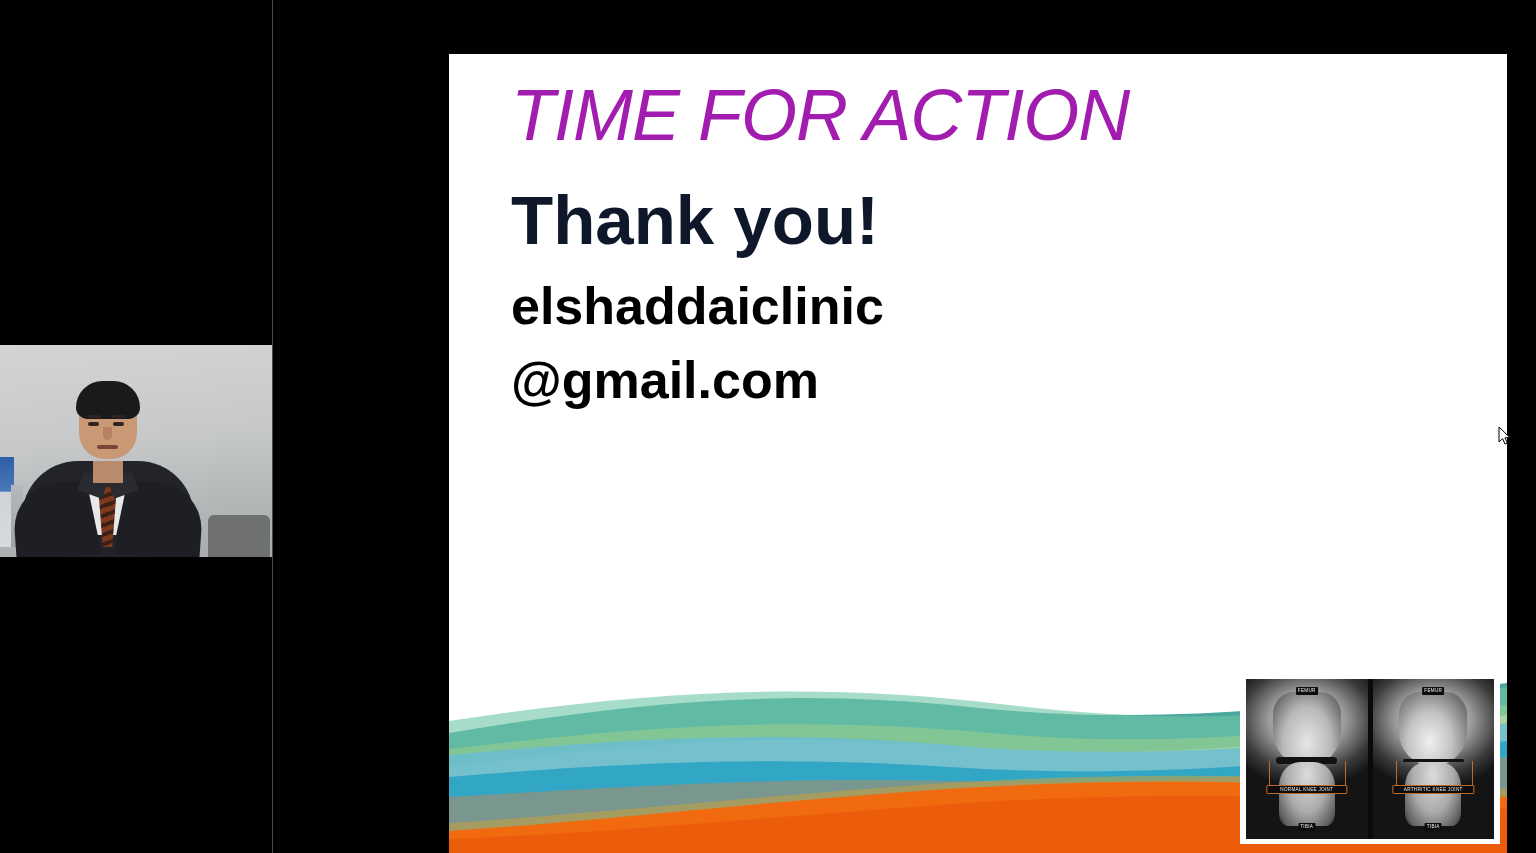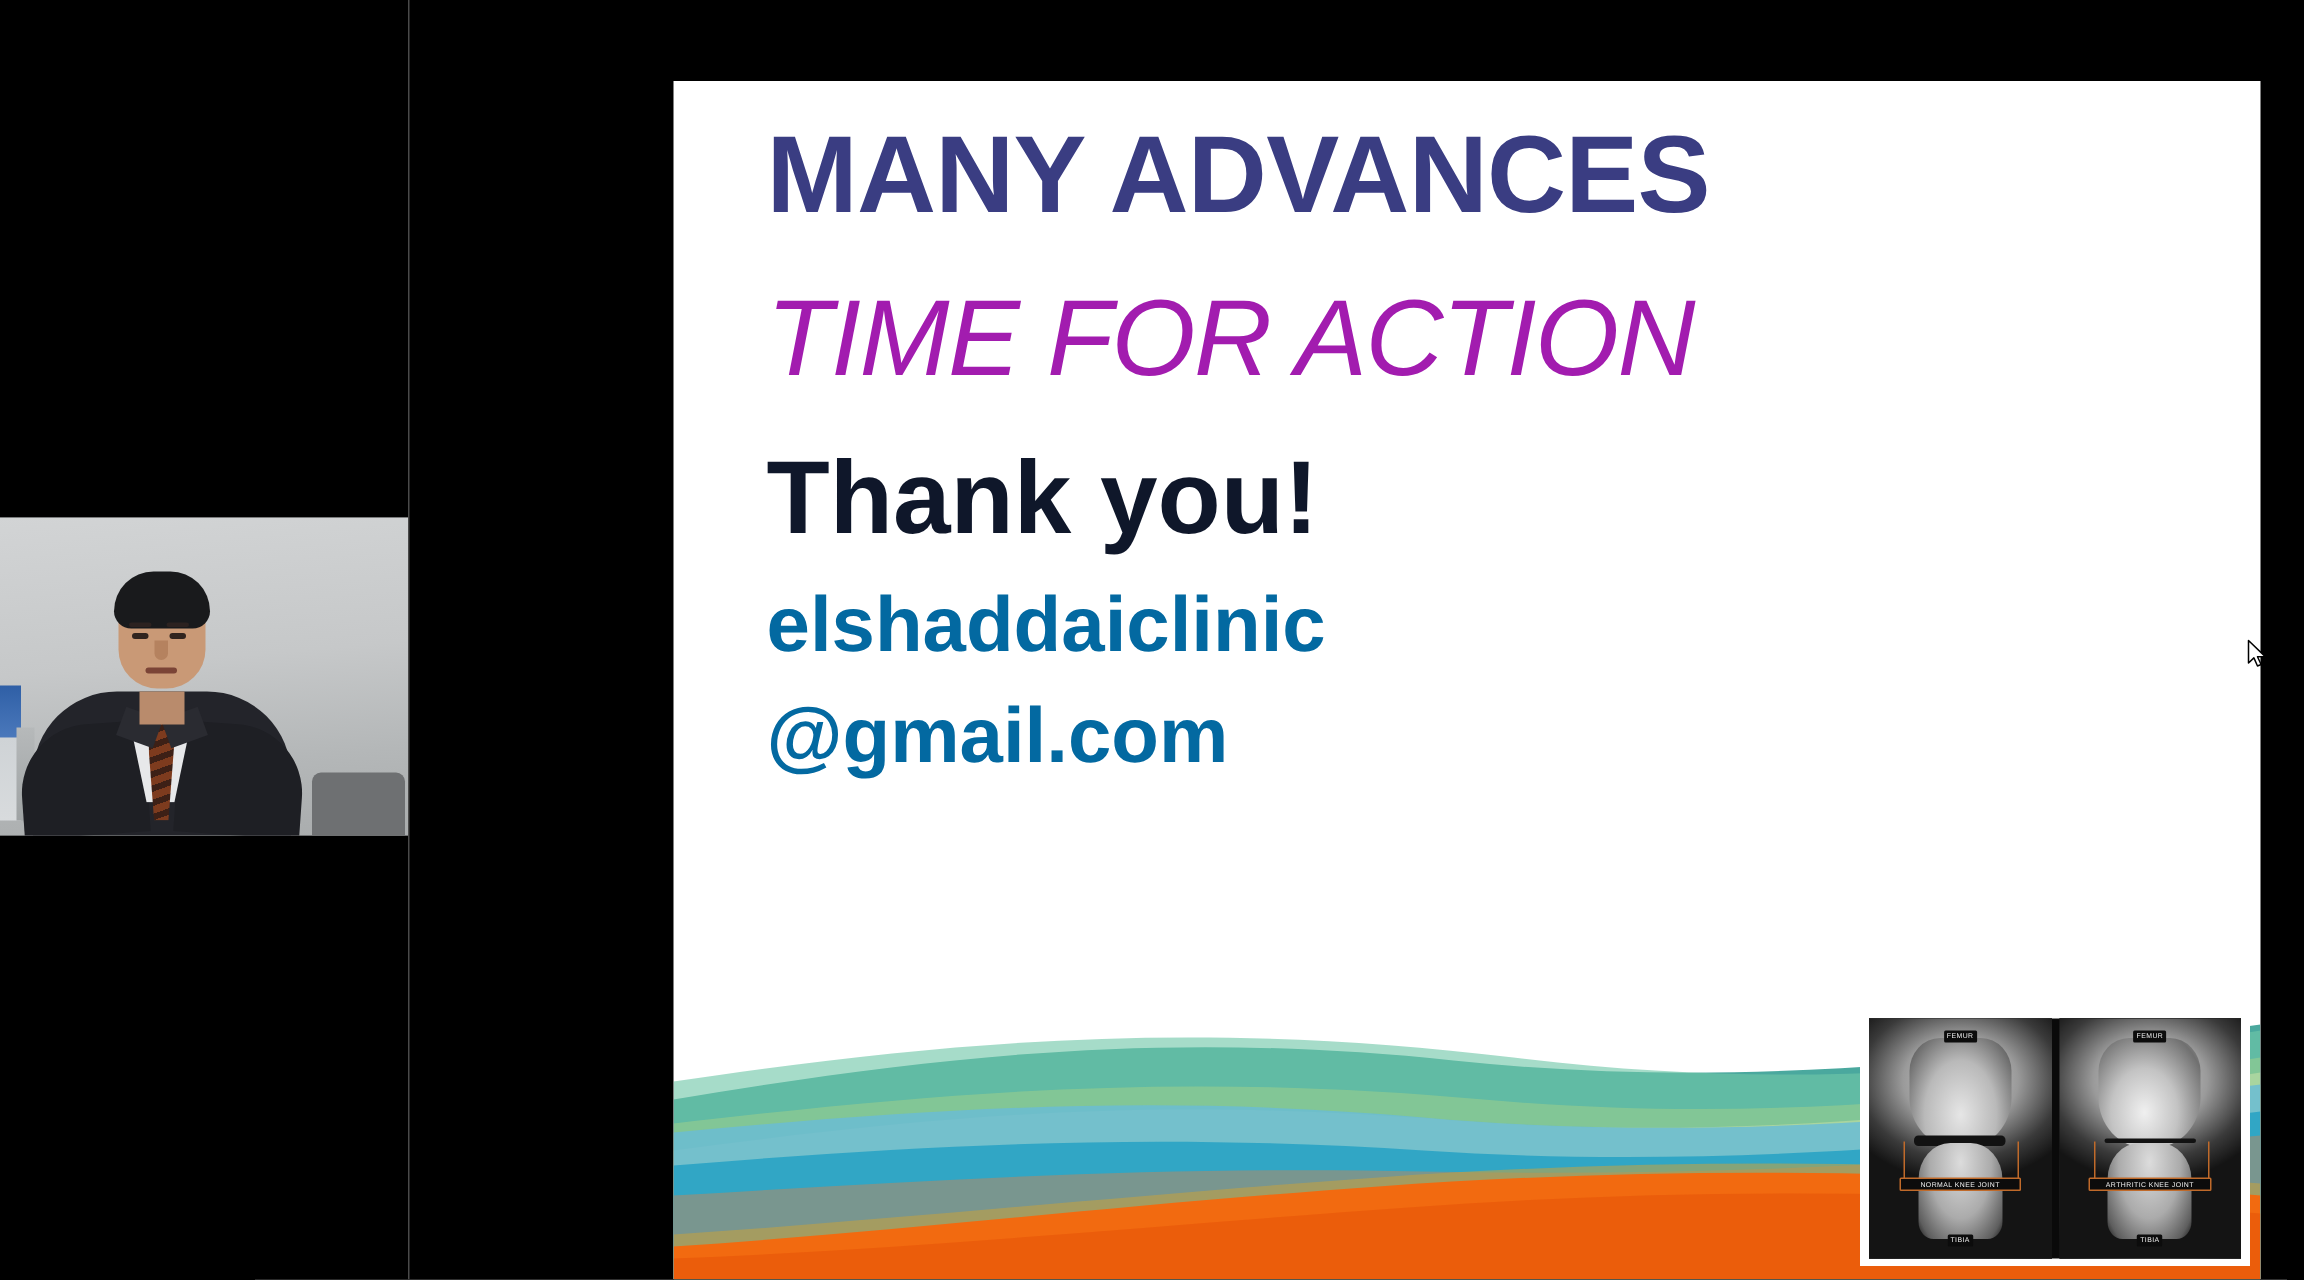--- a/index.html
+++ b/index.html
@@ -236,21 +236,21 @@
   }
   .thanks-line {
     color: #0f172a;
     font-weight: bold;
     font-size: 69px;
     line-height: 1.42;
     white-space: nowrap;
     margin-top: 6px;
   }
   .email-line {
-    color: #0369a1;
+    color: #000000;
     font-weight: bold;
     font-size: 52px;
     line-height: 1.42;
     white-space: nowrap;
   }
 
   
   .xray-inset {
     position: absolute;
     left: 791px;
@@ -402,21 +402,20 @@
           <path d="M0,74 C170,58 320,48 500,64 C680,80 860,66 1058,42 L1058,172 L0,172 Z" fill="#6bbcd4" opacity="0.85"></path>
           <path d="M0,96 C170,82 320,74 500,86 C680,98 860,84 1058,60 L1058,172 L0,172 Z" fill="#2aa3c4" opacity="0.9"></path>
           <path d="M0,116 C170,106 320,96 500,100 C690,104 870,94 1058,76 L1058,172 L0,172 Z" fill="#8a9283" opacity="0.82"></path>
           <path d="M0,142 C150,132 300,116 470,104 C660,90 860,92 1058,108 L1058,172 L0,172 Z" fill="#c9a23c" opacity="0.55"></path>
           <path d="M0,150 C150,140 300,122 470,110 C660,96 860,98 1058,116 L1058,172 L0,172 Z" fill="#f26a10"></path>
           <path d="M0,158 C160,152 320,136 490,124 C680,110 870,112 1058,128 L1058,172 L0,172 Z" fill="#ea5a0b" opacity="0.85"></path>
         </svg>
       </div>
 
       <div class="slide-text">
-        <div class="title-line">MANY ADVANCES</div>
         <div class="action-line">TIME FOR ACTION</div>
         <div class="thanks-line">Thank you!</div>
         <div class="email-line">elshaddaiclinic</div>
         <div class="email-line">@gmail.com</div>
       </div>
 
       <div class="xray-inset">
         <div class="xray-pair">
           <div class="xray normal">
             <div class="bone-femur"></div>

